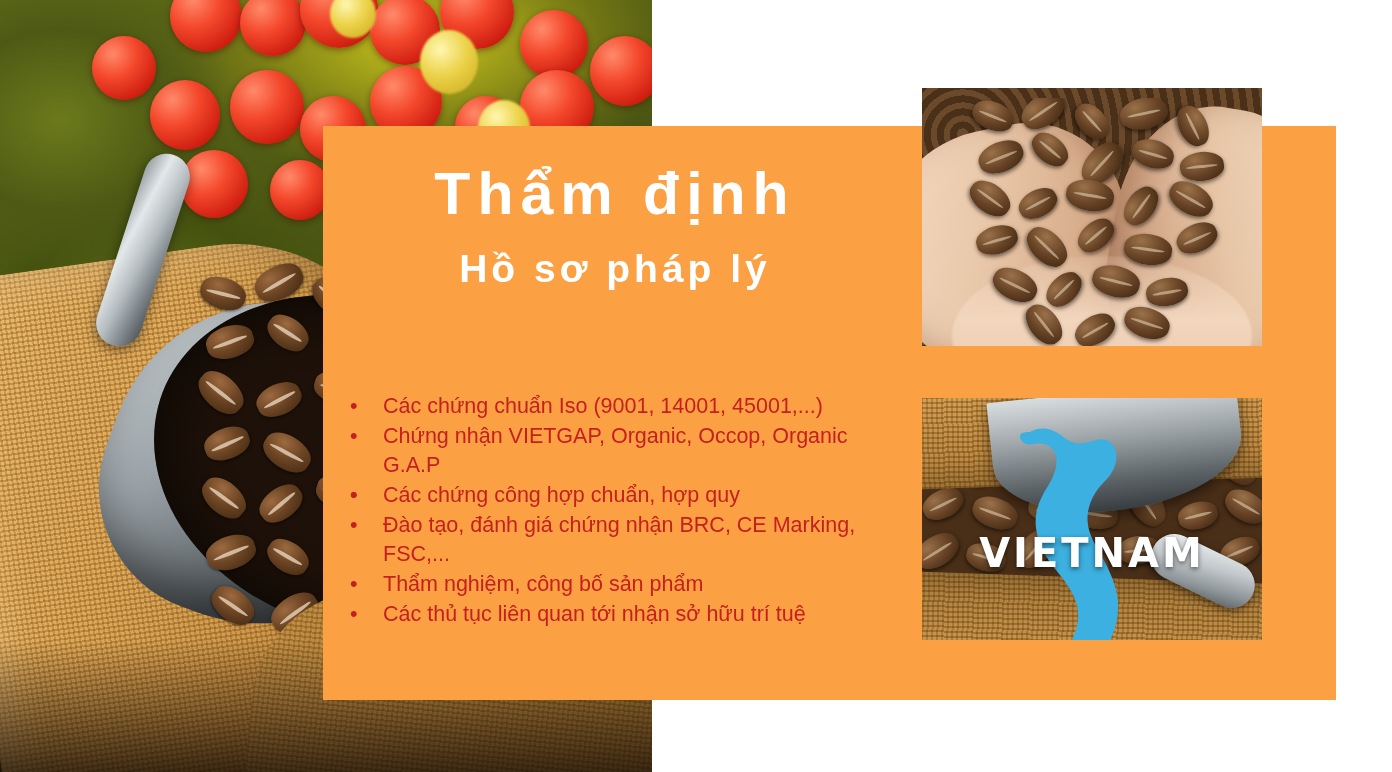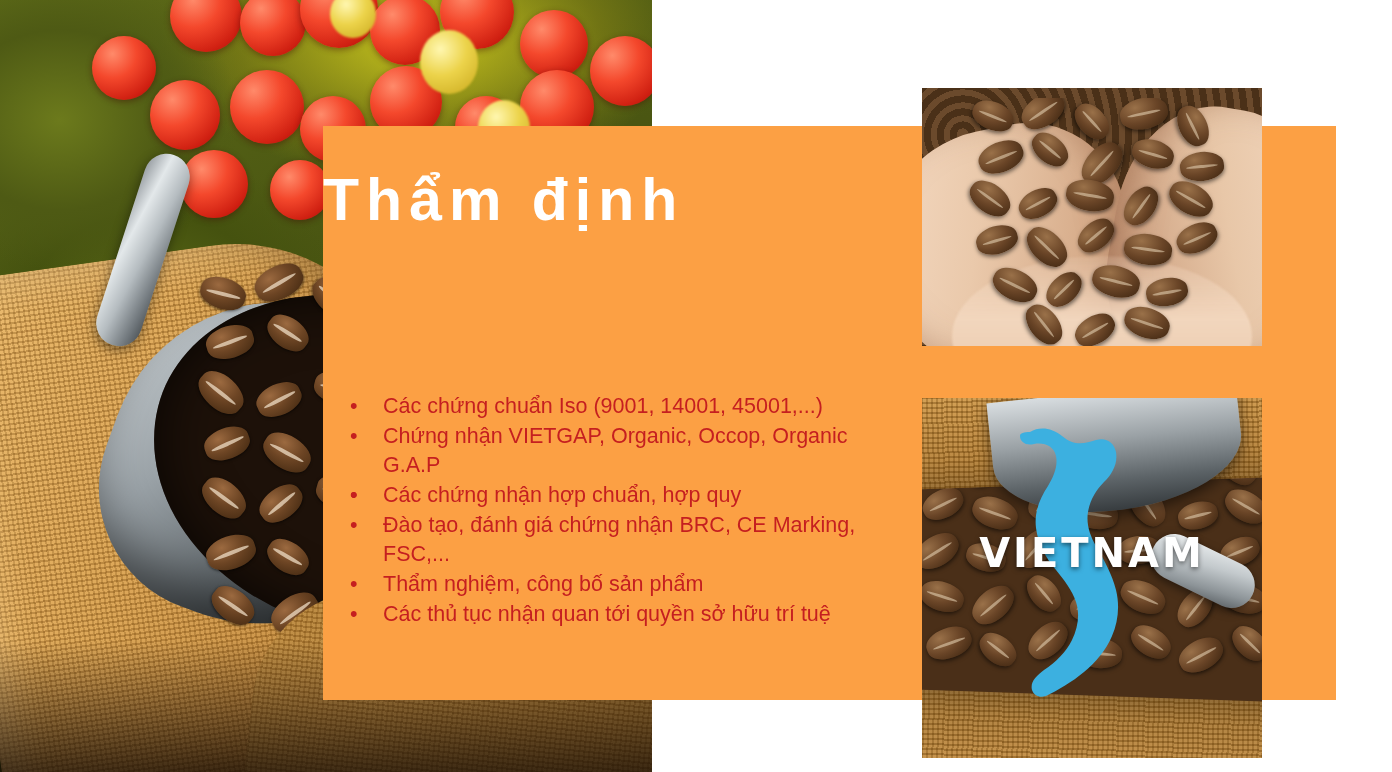--- a/index.html
+++ b/index.html
@@ -157,23 +157,23 @@
     top: 126px;
     width: 1013px;
     height: 574px;
     background: #fca044;
   }
 
   
   .title-block {
     position: absolute;
     left: 323px;
-    top: 170px;
+    top: 164px;
     width: 584px;
-    text-align: left;
+    text-align: center;
   }
   .slide-title {
     color: #ffffff;
     font-size: 59px;
     font-weight: bold;
     letter-spacing: 7px;
     line-height: 1.05;
     margin: 0;
     white-space: nowrap;
   }
@@ -288,21 +288,21 @@
     border-radius: 50%;
     background: rgba(225,205,175,0.6);
   }
 
   
   .photo-vietnam {
     position: absolute;
     left: 922px;
     top: 398px;
     width: 340px;
-    height: 360px;
+    height: 242px;
     overflow: hidden;
     background: #4a2f18;
   }
   .pv-burlap-top {
     position: absolute;
     left: -20px;
     top: -10px;
     width: 400px;
     height: 95px;
     background:
@@ -482,49 +482,50 @@
     </div>
 
     <div class="pl-burlap2"></div>
     <div class="pl-darkbottom"></div>
   </div>
 
   <div class="orange-panel"></div>
 
   <div class="title-block">
     <h1 class="slide-title">Thẩm định</h1>
+    <h2 class="slide-subtitle">Hồ sơ pháp lý</h2>
   </div>
 
   <ul class="bullet-list">
     <li class="bullet-item">
       <span class="bullet-dot">•</span>
       <span>Các chứng chuẩn Iso (9001, 14001, 45001,...)</span>
     </li>
     <li class="bullet-item">
       <span class="bullet-dot">•</span>
       <span>Chứng nhận VIETGAP, Organic, Occop, Organic G.A.P</span>
     </li>
     <li class="bullet-item">
       <span class="bullet-dot">•</span>
     </li>
     <li class="bullet-item">
       <span class="bullet-dot">•</span>
-      <span>Các chứng nhận hợp chuẩn, hợp quy</span>
+      <span>Các chứng công hợp chuẩn, hợp quy</span>
     </li>
     <li class="bullet-item">
       <span class="bullet-dot">•</span>
       <span>Đào tạo, đánh giá chứng nhận BRC, CE Marking, FSC,...</span>
     </li>
     <li class="bullet-item">
       <span class="bullet-dot">•</span>
       <span>Thẩm nghiệm, công bố sản phẩm</span>
     </li>
     <li class="bullet-item">
       <span class="bullet-dot">•</span>
-      <span>Các thủ tục nhận quan tới quyền sở hữu trí tuệ</span>
+      <span>Các thủ tục liên quan tới nhận sở hữu trí tuệ</span>
     </li>
   </ul>
 
   <div class="photo-hand">
     <div class="ph-bg"></div>
     <div class="ph-palm-left"></div>
     <div class="ph-palm-right"></div>
     <div class="ph-palm-bottom"></div>
     <div class="ph-beans">
       <div class="bean-big" style="left:10px;top:4px;width:42px;height:28px;transform:rotate(22deg);"></div>

